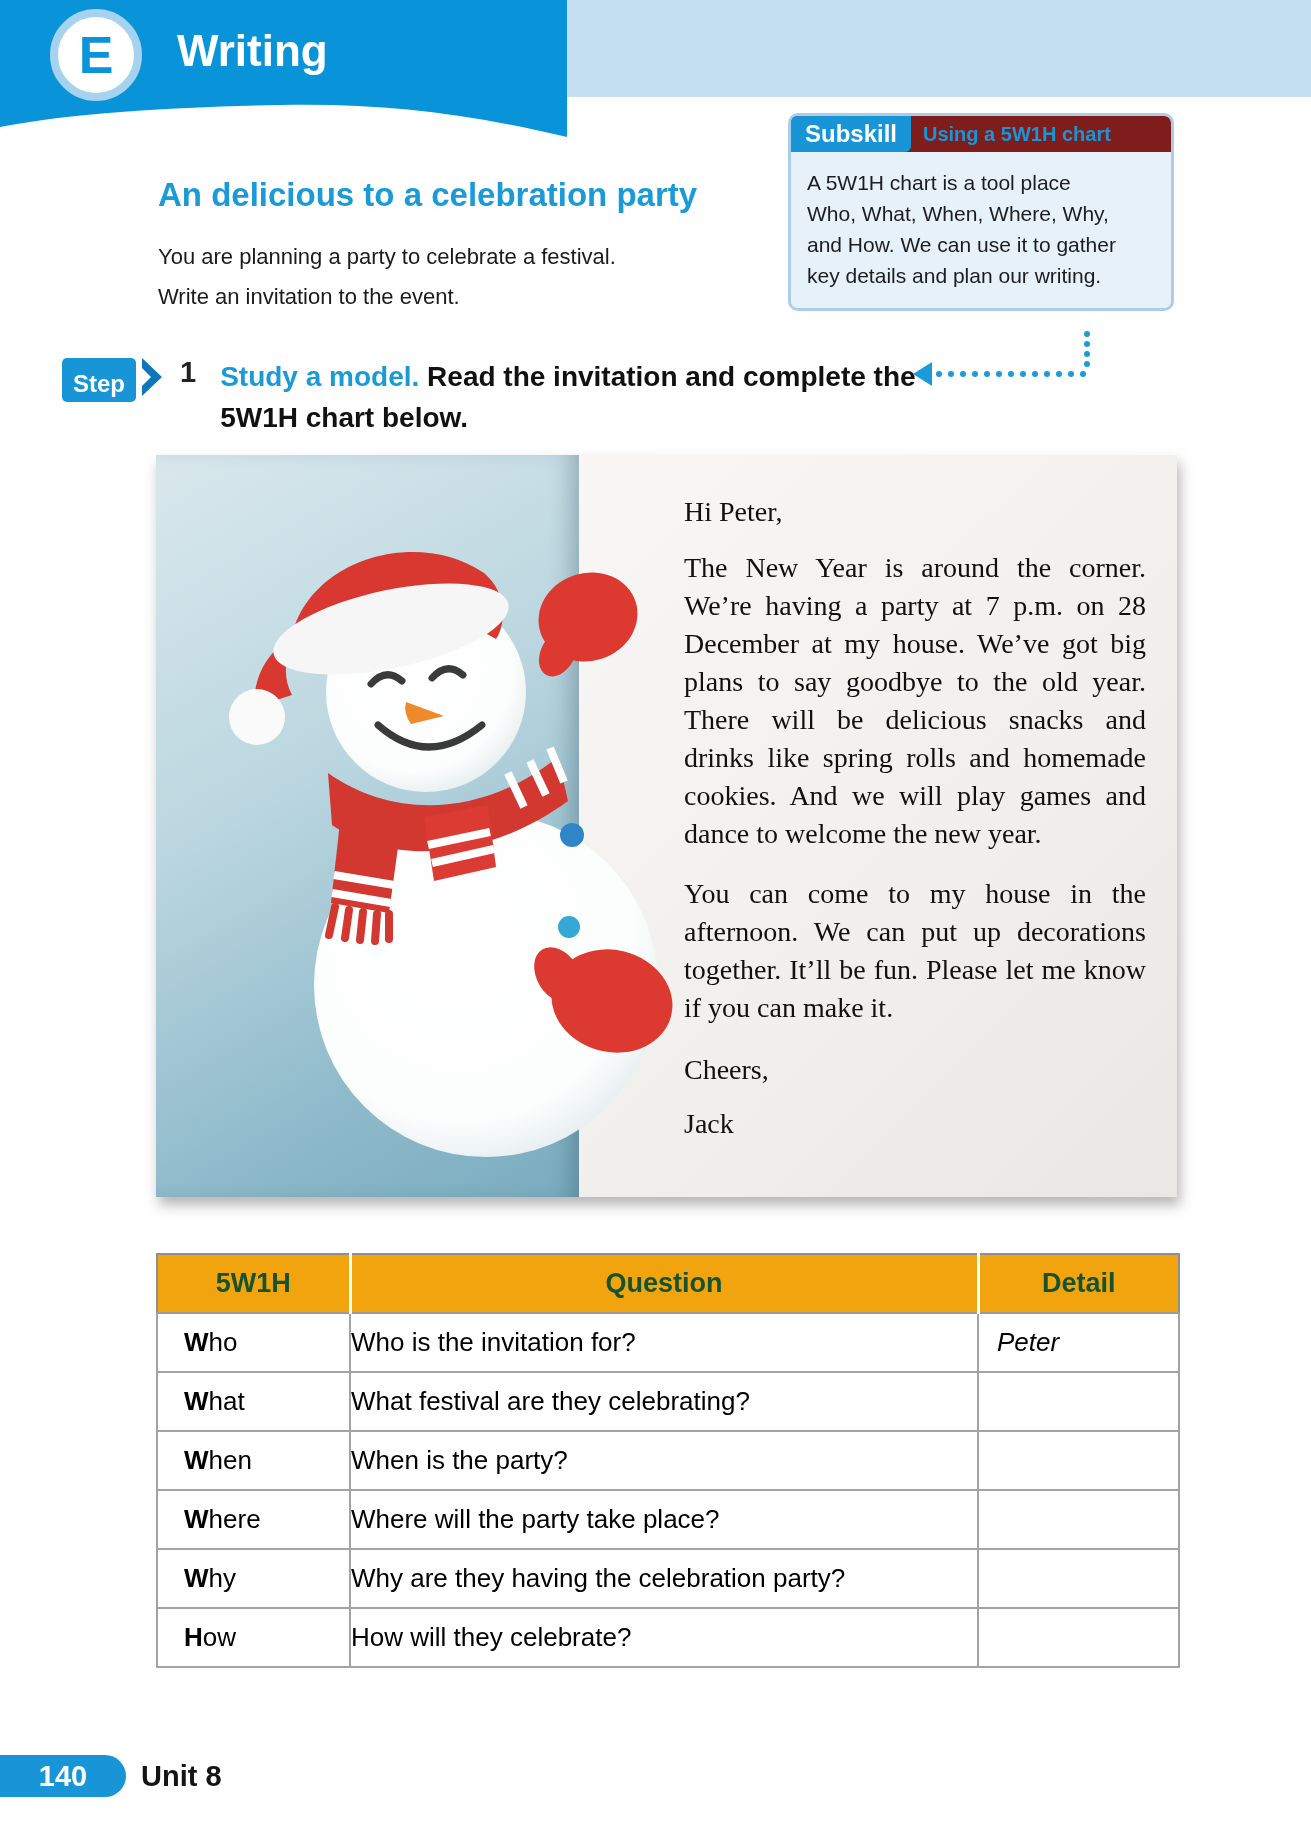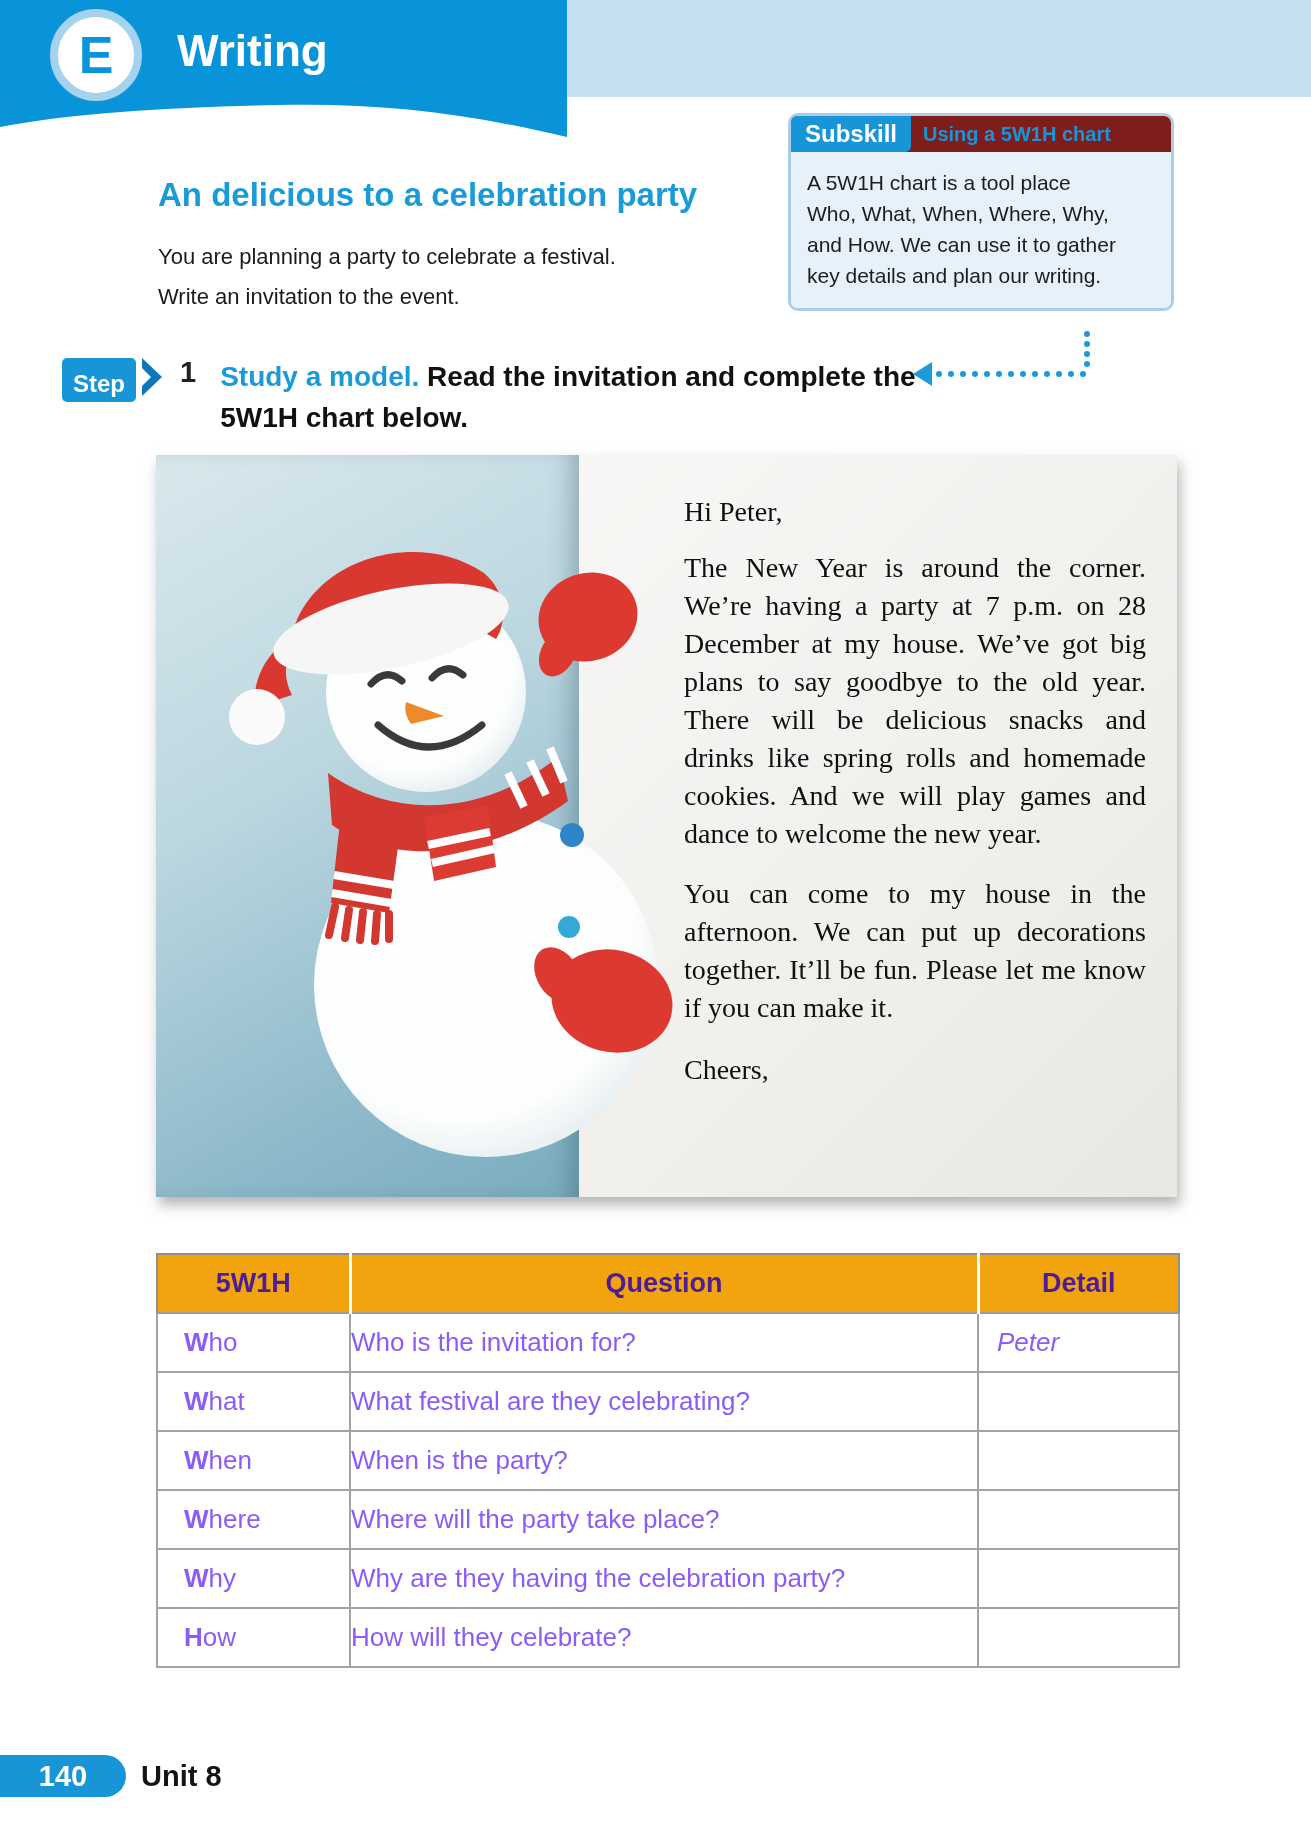--- a/index.html
+++ b/index.html
@@ -61,24 +61,24 @@
   .letter .para{text-align:justify;font-family:Liberation Serif, serif;}
   .letter .greeting{margin-bottom:18px;}
   .letter .p1{margin-bottom:22px;}
   .letter .p2{margin-bottom:24px;}
   .letter .closing{margin-bottom:16px;}
   .snowman-svg{position:absolute;left:0;top:0;z-index:2;pointer-events:none;}
 
   
   .w-table{position:absolute;left:156px;top:1253px;width:1022px;border-collapse:collapse;
            table-layout:fixed;}
-  .w-table th{background:var(--orange);color:#4c1d95;font-size:27px;font-weight:bold;height:59px;
+  .w-table th{background:var(--orange);color:#14532d;font-size:27px;font-weight:bold;height:59px;
               text-align:center;border-bottom:2px solid var(--grid-gray);}
   .w-table th + th{border-left:3px solid #fff;}
-  .w-table td{height:59px;background:#fff;border:2px solid #A3A3A3;font-size:26px;color:#8b5cf6;
+  .w-table td{height:59px;background:#fff;border:2px solid #A3A3A3;font-size:26px;color:#000000;
               vertical-align:middle;}
   .w-table{border:2px solid #8F8F8F;}
   .td-key{padding-left:26px;}
   .td-key b{font-weight:bold;}
   .td-q{}
   .td-detail{padding-left:18px;font-size:27px;font-style:italic;color:var(--answer-blue);}
 
   
   .page-pill{position:absolute;left:0;top:1755px;width:126px;height:42px;background:var(--tab-blue);
              border-radius:0 22px 22px 0;display:grid;place-items:center;color:#fff;
@@ -213,20 +213,21 @@
       <g transform="rotate(14 456 546)">
         <ellipse cx="456" cy="546" rx="61" ry="51" fill="#DC3A30"></ellipse>
       </g>
     </svg>
 
     <div class="letter" style="position:absolute;left:528px;top:38px;width:462px;">
       <div class="greeting">Hi Peter,</div>
       <div class="para p1">The New Year is around the corner. We’re having a party at 7 p.m. on 28 December at my house. We’ve got big plans to say goodbye to the old year. There will be delicious snacks and drinks like spring rolls and homemade cookies. And we will play games and dance to welcome the new year.</div>
       <div class="para p2">You can come to my house in the afternoon. We can put up decorations together. It’ll be fun. Please let me know if you can make it.</div>
       <div class="closing">Cheers,</div>
+      <div>Jack</div>
     </div>
   </div>
 
   <table class="w-table">
     <colgroup>
         <col style="width:193px">
         <col style="width:628px">
         <col style="width:201px">
       </colgroup>
     <thead>

